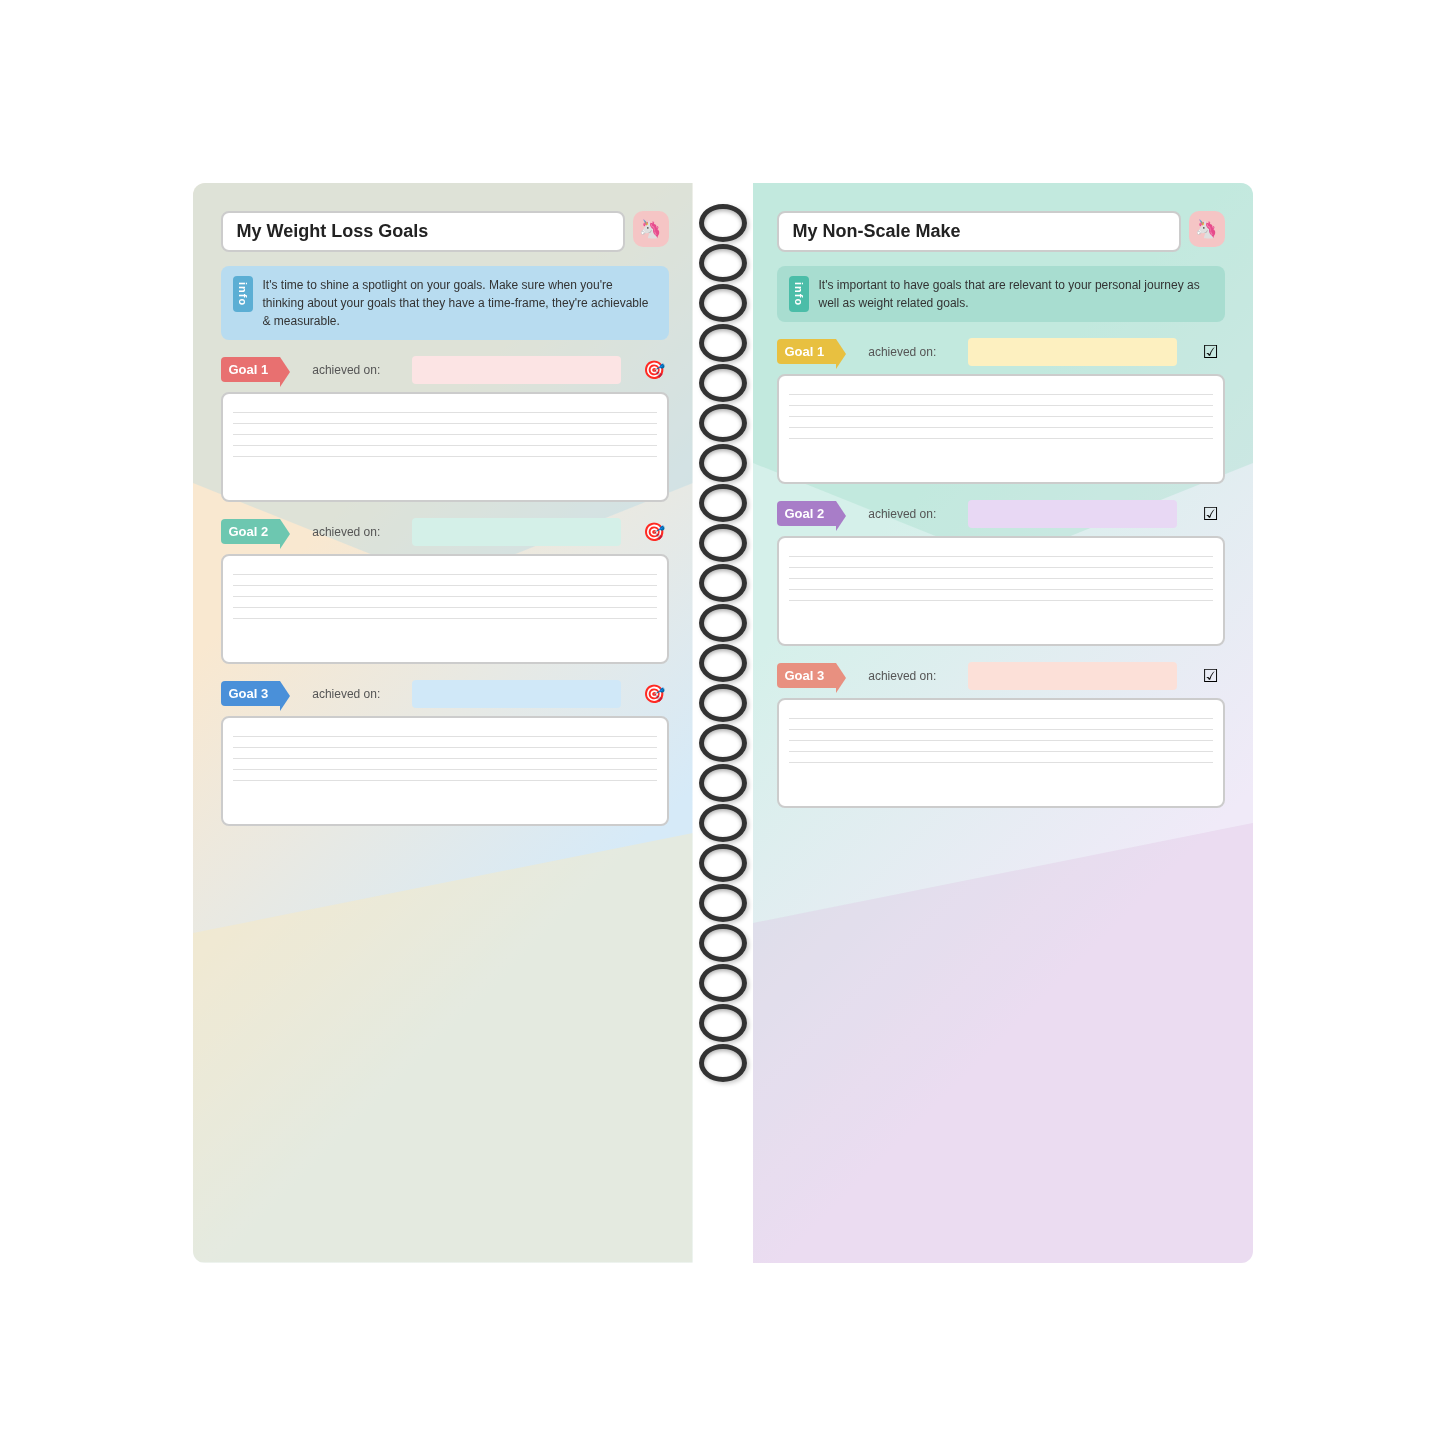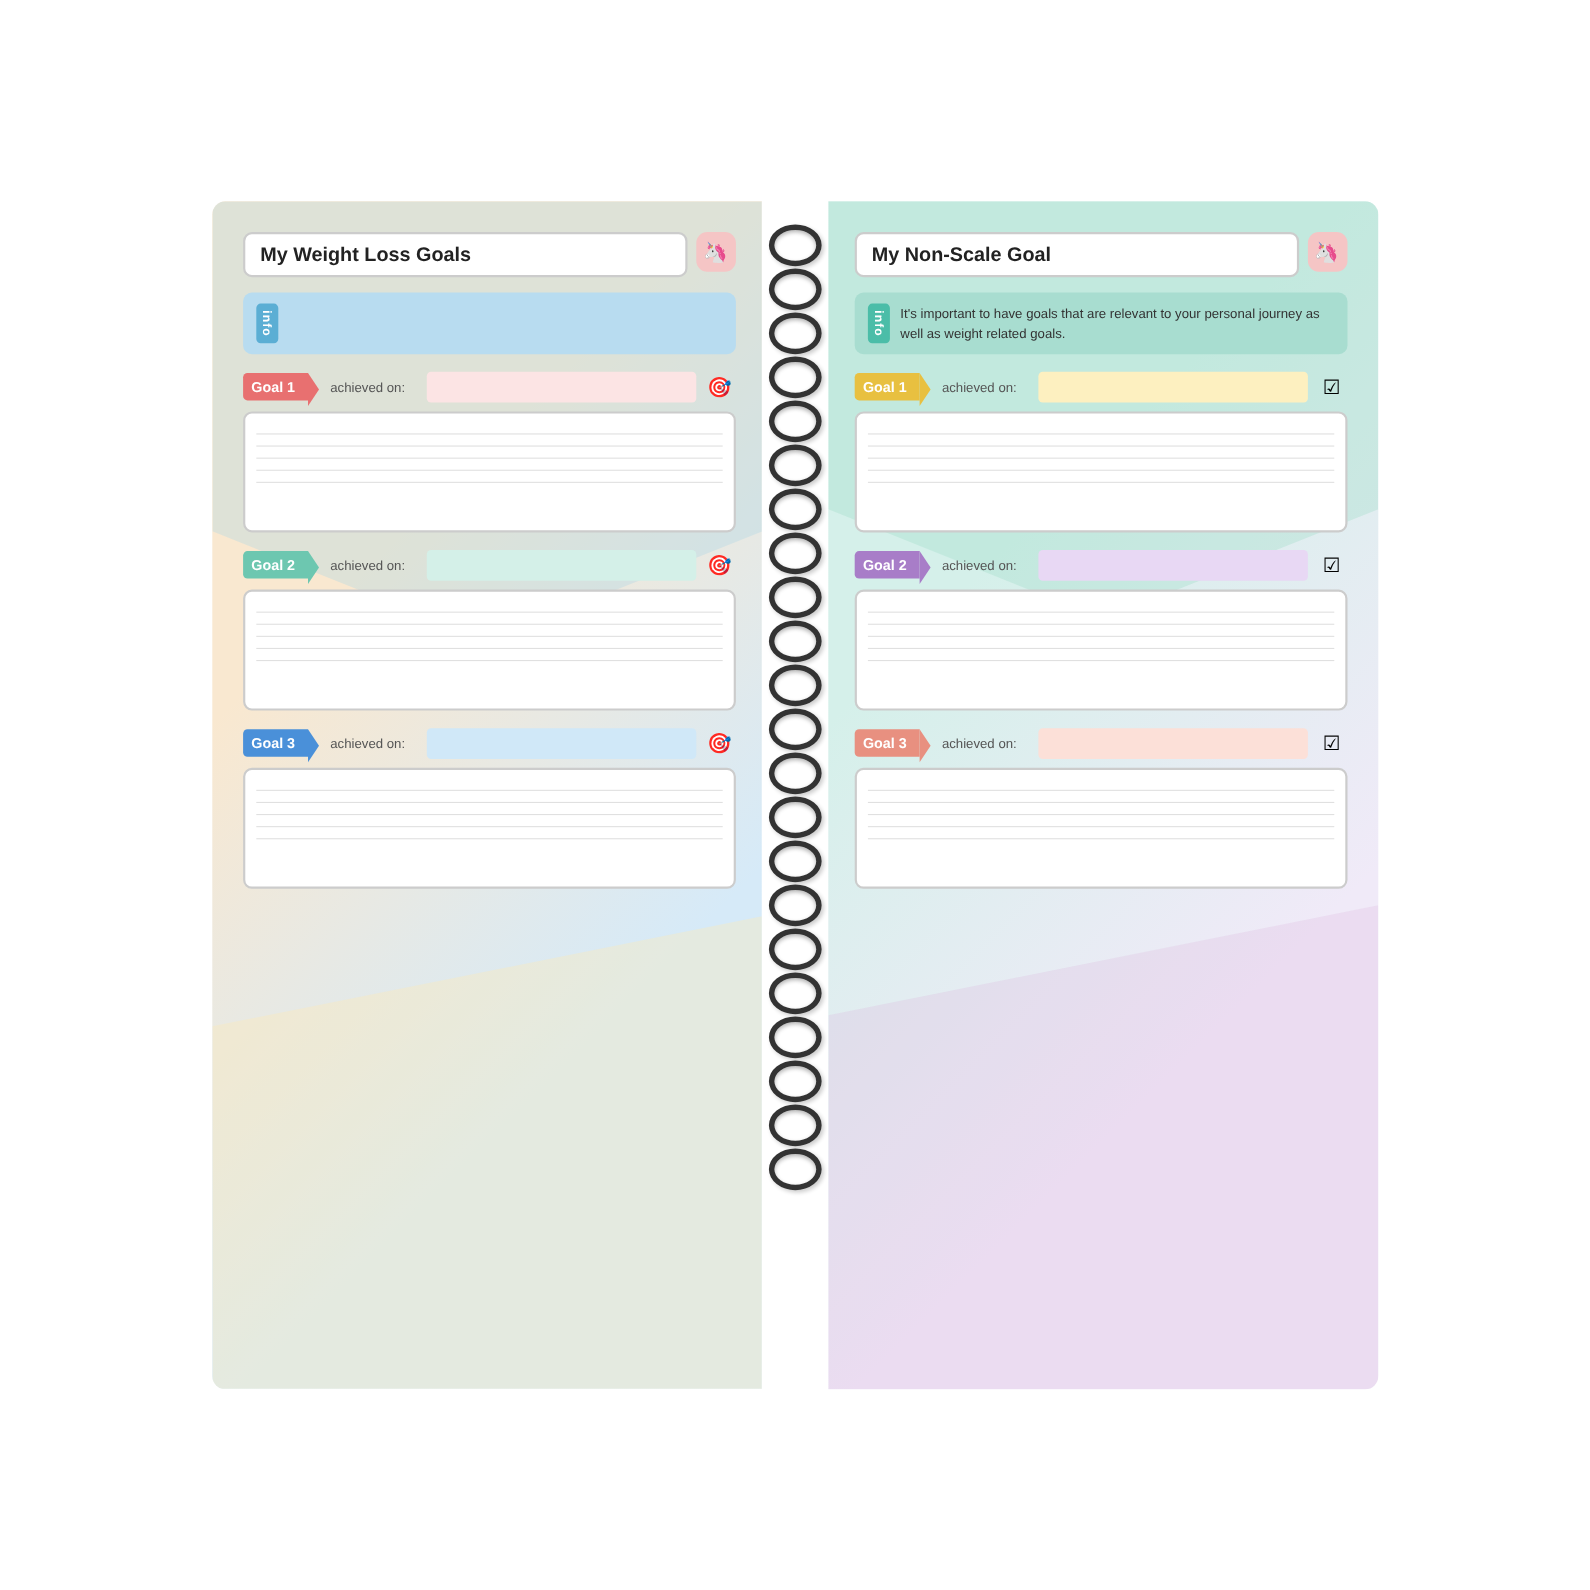--- a/index.html
+++ b/index.html
@@ -134,21 +134,21 @@
 
     
     .goal-section {
       margin-bottom: 16px;
     }
 
     .goal-header {
       display: flex;
       align-items: center;
       margin-bottom: 8px;
-      gap: 8px;
+      gap: 20px;
     }
 
     .goal-badge {
       padding: 5px 12px 5px 8px;
       border-radius: 4px 0 0 4px;
       color: white;
       font-size: 13px;
       font-weight: bold;
       position: relative;
       flex-shrink: 0;
@@ -273,20 +273,21 @@
 
       <div class="page-title-box">
         <div class="page-title-text">My Weight Loss Goals</div>
         <div class="help-badge">
           <span>🦄</span>
         </div>
       </div>
 
       <div class="info-box">
         <div class="info-label">info</div>
+        <div class="info-text">It's time to shine a spotlight on your goals. Make sure when you're thinking about your goals that they have a time-frame, they're achievable &amp; measurable.</div>
       </div>
 
       <div class="goal-section">
         <div class="goal-header">
           <div class="goal-badge pink">
             <span>Goal 1</span>
           </div>
           <span class="achieved-label">achieved on:</span>
           <div class="achieved-field pink-bg"></div>
           <div class="target-icon">🎯</div>
@@ -366,21 +367,21 @@
   <div class="page-right">
     <div class="bg-shape-right">
       <svg width="500" height="1080" viewBox="0 0 500 1080">
         <polygon points="0,0 500,0 500,280 250,380 0,280" fill="rgba(160,220,200,0.35)"></polygon>
         <polygon points="0,740 500,640 500,1080 0,1080" fill="rgba(220,180,220,0.25)"></polygon>
       </svg>
     </div>
     <div class="page-content">
 
       <div class="page-title-box">
-        <div class="page-title-text">My Non-Scale Goal</div>
+        <div class="page-title-text">My Non-Scale Make</div>
         <div class="help-badge">
           <span>🦄</span>
         </div>
       </div>
 
       <div class="info-box right-page">
         <div class="info-label right-page">info</div>
         <div class="info-text">It's important to have goals that are relevant to your personal journey as well as weight related goals.</div>
       </div>
 

